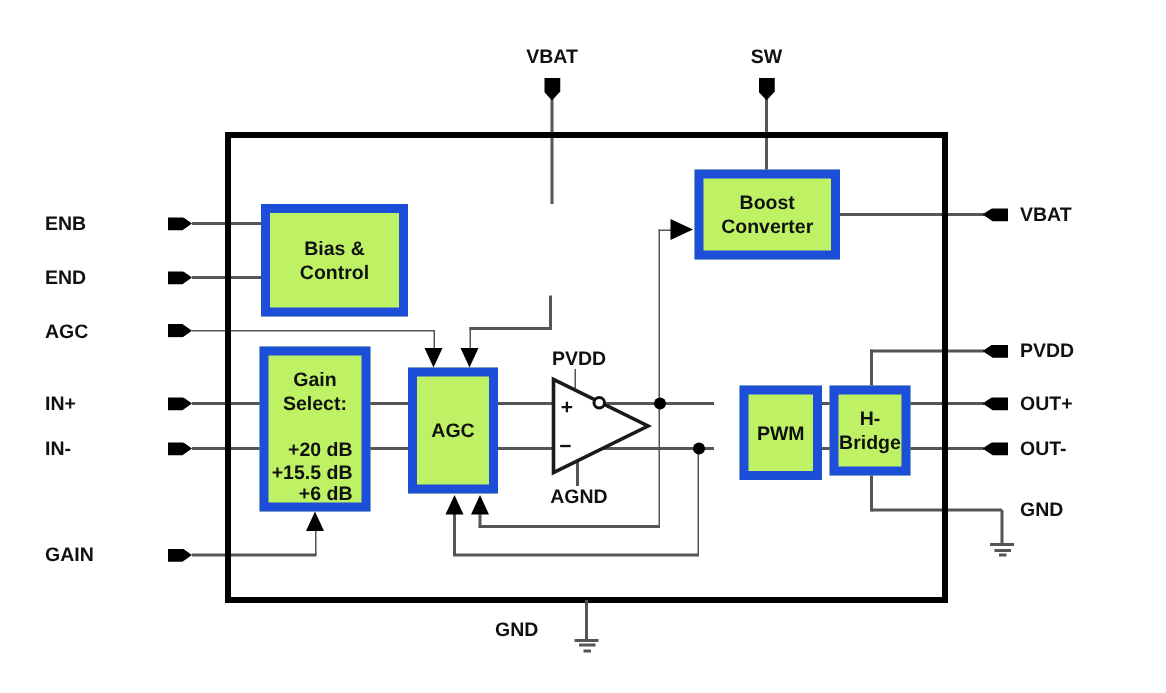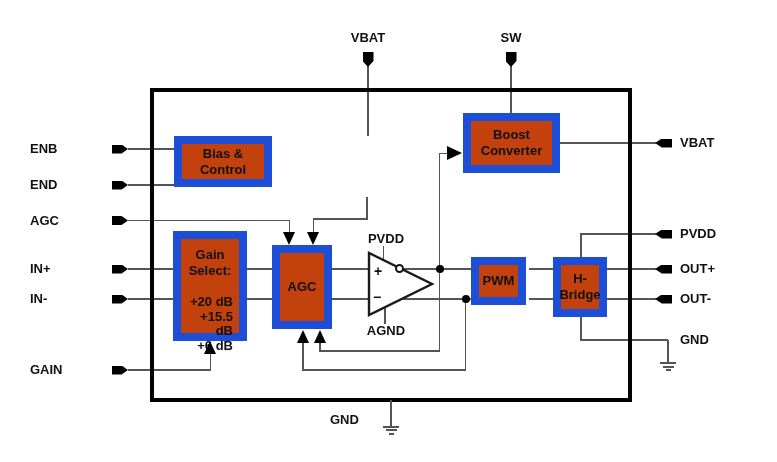--- a/index.html
+++ b/index.html
@@ -4,21 +4,21 @@
 <style>
   html,body{margin:0;padding:0;background:#fff;}
   .stage{position:relative;width:777px;height:462px;background:#fff;overflow:hidden;
          font-family:"Liberation Sans","DejaVu Sans",sans-serif;color:#111;}
   .stage *{box-sizing:border-box;}
   
   .w{position:absolute;background:#555;display:block;}
   
   .chip{position:absolute;left:150px;top:88px;width:482px;height:314px;border:4px solid #000;background:transparent;}
   
-  .blk{position:absolute;border:8px solid #1d4ed8;background:#c2410c;display:flex;align-items:center;justify-content:center;
+  .blk{position:absolute;border:6px solid #1d4ed8;background:#bef264;display:flex;align-items:center;justify-content:center;
        font-weight:bold;font-size:13px;line-height:16px;text-align:center;white-space:pre-line;}
   
   .pinL{position:absolute;width:16px;height:9px;background:#000;
         clip-path:polygon(0 0,60% 0,100% 50%,60% 100%,0 100%);}
   .pinR{position:absolute;width:17px;height:9px;background:#000;
         clip-path:polygon(100% 0,40% 0,0 50%,40% 100%,100% 100%);}
   .pinT{position:absolute;width:11px;height:15px;background:#000;
         clip-path:polygon(0 0,100% 0,100% 60%,50% 100%,0 60%);}
   
   .lbl{position:absolute;font-weight:bold;font-size:13px;line-height:14px;}
@@ -90,39 +90,39 @@
   <i class="w" style="left:580.3px;top:233.3px;width:1.5px;height:25px"></i>
 
   <i class="w" style="left:580.3px;top:316px;width:1.5px;height:25px"></i>
   <i class="w" style="left:581px;top:339.3px;width:87px;height:1.5px"></i>
 
   <i class="w" style="left:382.8px;top:246px;width:1.5px;height:13px"></i>
   <i class="w" style="left:384.3px;top:307px;width:1.5px;height:17px"></i>
 
   <div class="chip"></div>
 
-  <div class="blk" style="left:174px;top:136px;width:98px;height:51px">
+  <div class="blk" style="left:174px;top:136px;width:98px;height:75px">
     <span>Bias &amp;
 Control</span>
   </div>
   <div class="blk" style="left:463px;top:113px;width:97px;height:60px">
     <span>Boost
 Converter</span>
   </div>
   <div class="blk" style="left:173px;top:231px;width:74px;height:110px">
     <span class="gain-title">Gain
 Select:</span>
     <span class="gain-opts">+20 dB
 +15.5 dB
 +6 dB</span>
   </div>
   <div class="blk" style="left:272px;top:245px;width:60px;height:84px">
     <span>AGC</span>
   </div>
-  <div class="blk" style="left:471px;top:257px;width:55px;height:48px">
+  <div class="blk" style="left:493px;top:257px;width:55px;height:63px">
     <span>PWM</span>
   </div>
   <div class="blk" style="left:553px;top:257px;width:54px;height:60px">
     <span>H-
 Bridge</span>
   </div>
 
   <svg style="position:absolute;left:364px;top:248px" width="72" height="72" viewBox="0 0 72 72">
     <polygon points="5,5 5,67 68,36" fill="#fff" stroke="#1a1a1a" stroke-width="2.4"></polygon>
   </svg>

